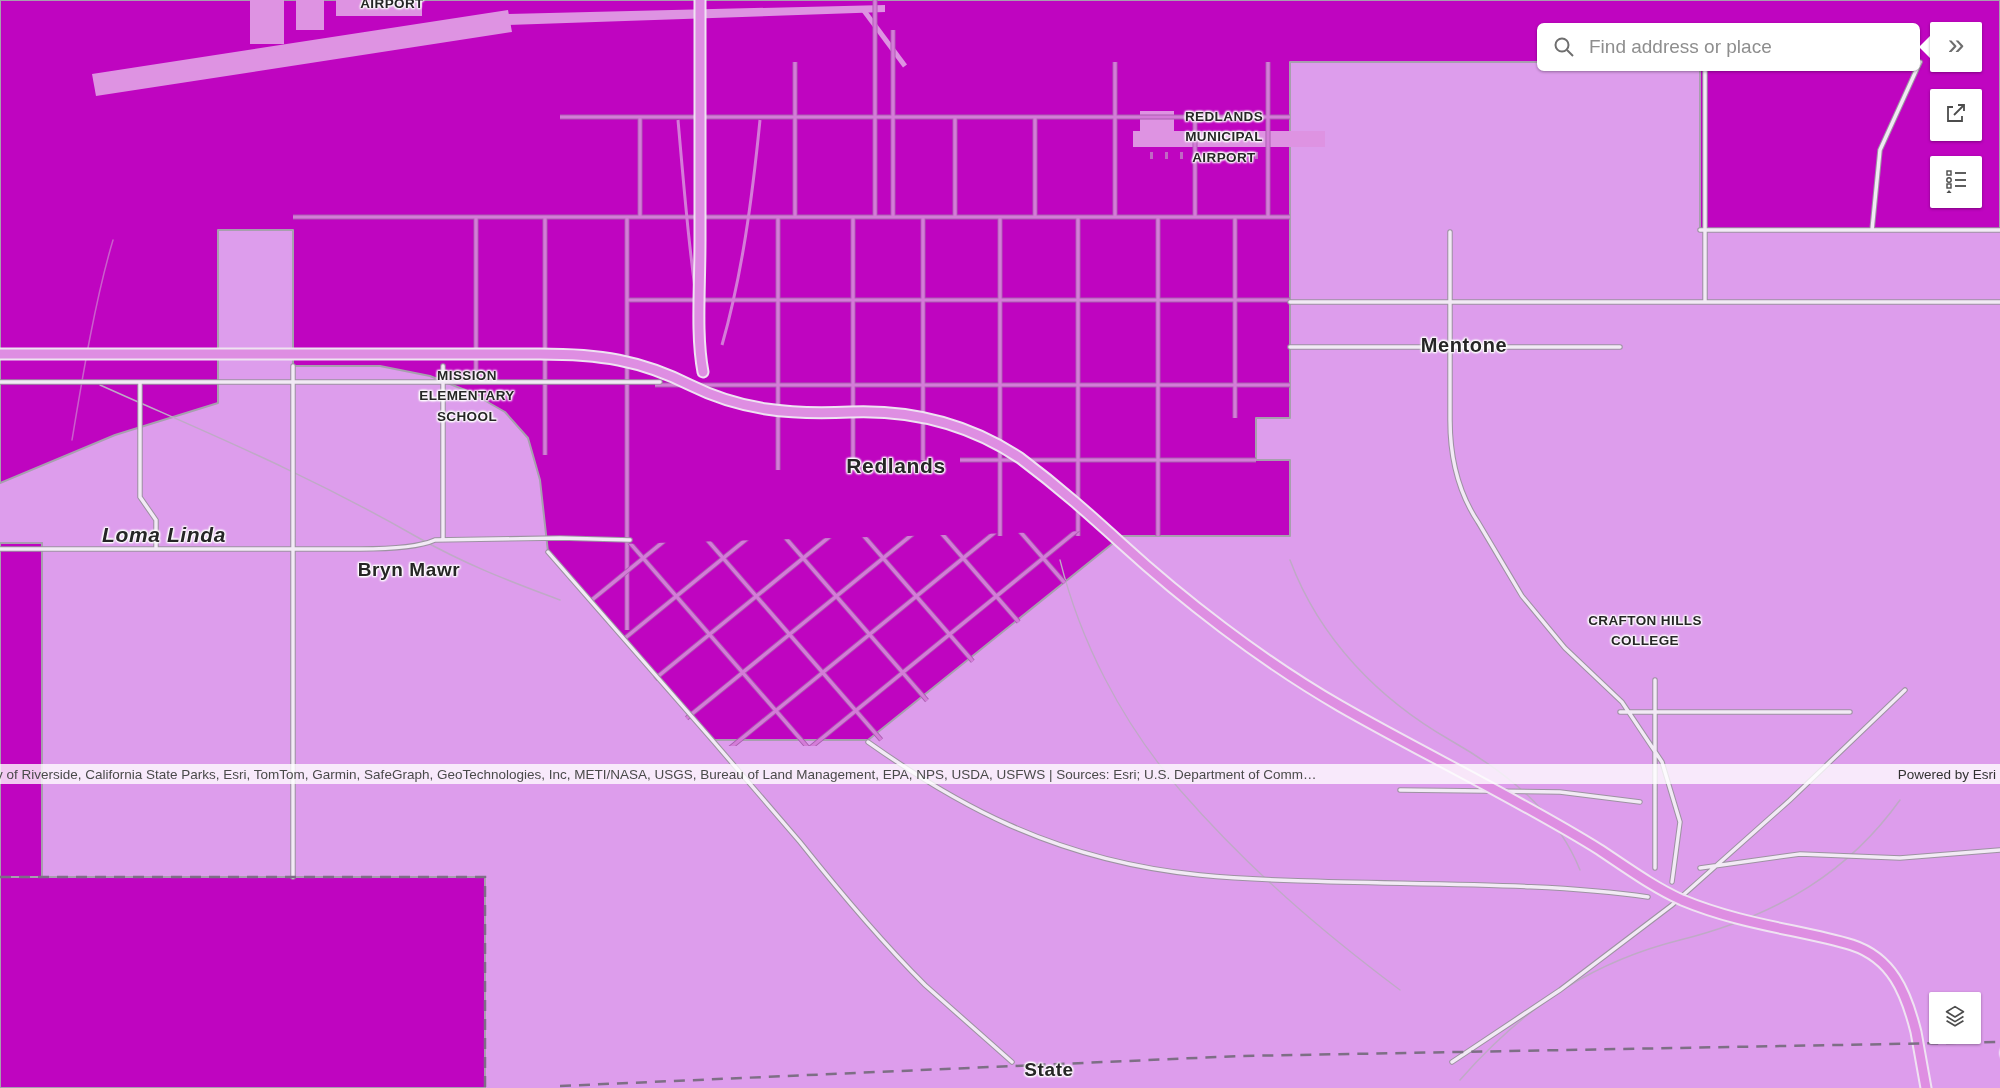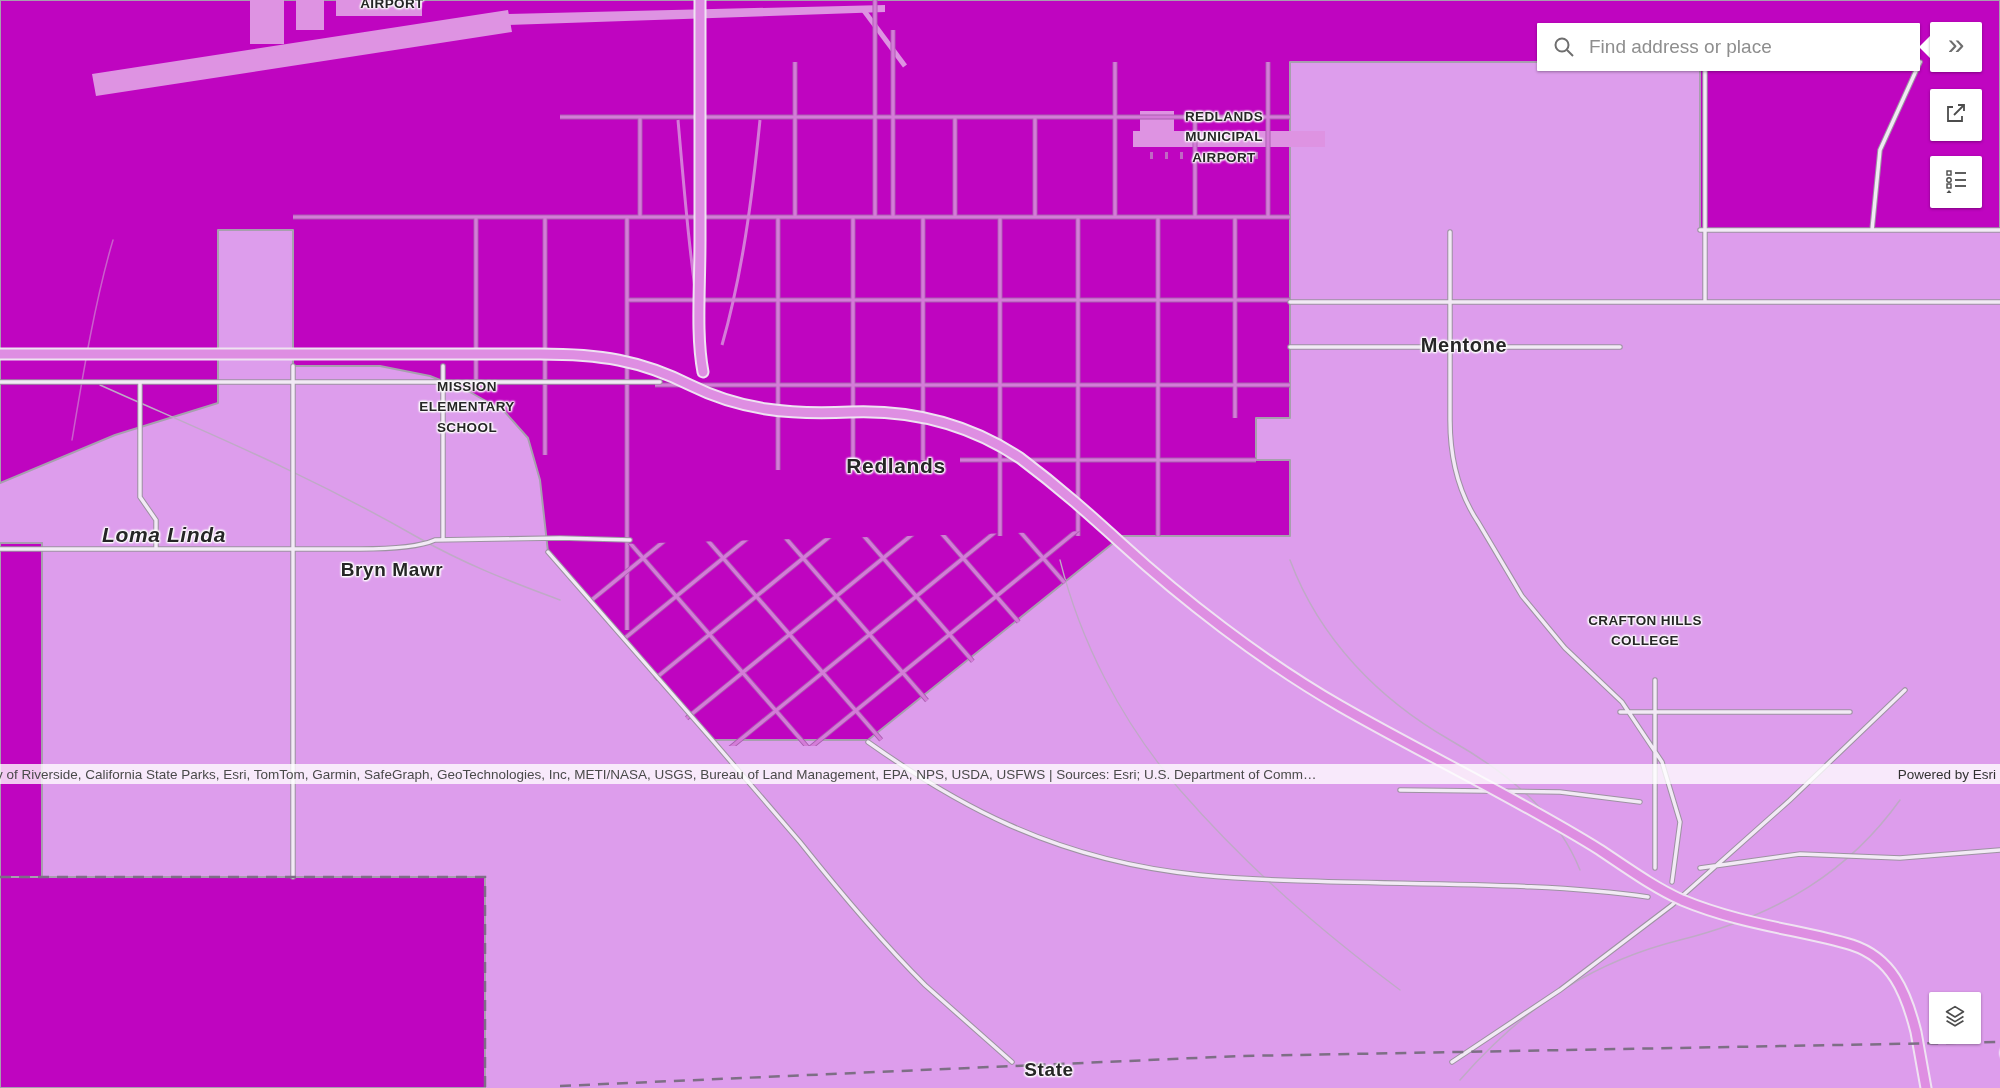--- a/index.html
+++ b/index.html
@@ -9,21 +9,21 @@
 
   
   .map-label{position:absolute;transform:translate(-50%,-50%);color:#262626;
     text-align:center;white-space:pre-line;pointer-events:none;
     text-shadow:0 0 2px #fff,0 0 3px #fff,1px 1px 2px #fff,-1px -1px 2px #fff,1px -1px 2px #fff,-1px 1px 2px #fff;}
   .city{font-weight:bold;letter-spacing:.6px;padding-left:24px;}
   .poi{font-weight:bold;font-size:13.5px;line-height:1.5;letter-spacing:.4px;}
 
   
   .searchbox{position:absolute;left:1537px;top:23px;width:383px;height:48px;background:#fff;
-    border-radius:1px;box-shadow:0 1px 3px rgba(0,0,0,.35);display:flex;align-items:center;z-index:6;}
+    border-radius:7px;box-shadow:0 1px 3px rgba(0,0,0,.35);display:flex;align-items:center;z-index:6;}
   .searchbox input{border:0;outline:none;flex:1;font-size:19px;color:#444;
     font-family:"Liberation Sans",sans-serif;background:transparent;}
   .searchbox input::placeholder{color:#8e8e8e;}
   .search-ico{margin:0 12px 0 16px;flex:0 0 auto;display:flex;}
   .notch{position:absolute;left:1919px;top:36px;width:0;height:0;z-index:6;
     border-top:11px solid transparent;border-bottom:11px solid transparent;border-right:11px solid #fff;}
   .sqbtn{position:absolute;width:52px;background:#fff;border-radius:2px;z-index:6;cursor:pointer;
     box-shadow:0 1px 3px rgba(0,0,0,.35);display:flex;align-items:center;justify-content:center;}
   .expand{left:1930px;top:22px;height:50px;font-size:30px;color:#6e6e6e;line-height:1;padding-bottom:6px;box-sizing:border-box;}
   .share{left:1930px;top:89px;height:52px;}
@@ -133,28 +133,28 @@
   <g fill="none" stroke="#7d6f85" stroke-width="2.5" stroke-dasharray="11 8">
     <path d="M0,877 H485 V1088"></path>
     <path d="M560,1086 L1240,1056 L2000,1042"></path>
   </g>
 </svg>
 
   <div class="map-label poi" style="left:392px;top:4px;">AIRPORT</div>
   <div class="map-label poi" style="left:1224px;top:137px;">REDLANDS
 MUNICIPAL
 AIRPORT</div>
-  <div class="map-label poi" style="left:467px;top:396px;margin-top:11px;">MISSION
+  <div class="map-label poi" style="left:467px;top:396px;">MISSION
 ELEMENTARY
 SCHOOL</div>
   <div class="map-label poi" style="left:1645px;top:631px;">CRAFTON HILLS
 COLLEGE</div>
   <div class="map-label city" style="left:884px;top:466px;font-size:21px;">Redlands</div>
   <div class="map-label city" style="left:152px;top:535px;font-size:21px;font-style:italic;">Loma Linda</div>
-  <div class="map-label city" style="left:380px;top:570px;font-size:19px;">Bryn Mawr</div>
+  <div class="map-label city" style="left:397px;top:570px;font-size:19px;">Bryn Mawr</div>
   <div class="map-label city" style="left:1452px;top:345px;font-size:20px;">Mentone</div>
   <div class="map-label city" style="left:1037px;top:1070px;font-size:19px;z-index:1;">State</div>
   <div class="map-label city" style="left:1996px;top:1053px;font-size:20px;">G</div>
 
   <div class="searchbox">
     <span class="search-ico">
       <svg width="22" height="22" viewBox="0 0 22 22">
           <circle cx="9" cy="9" r="6.5" fill="none" stroke="#6e6e6e" stroke-width="2"></circle>
           <line x1="14" y1="14" x2="20" y2="20" stroke="#6e6e6e" stroke-width="2"></line>
         </svg>

